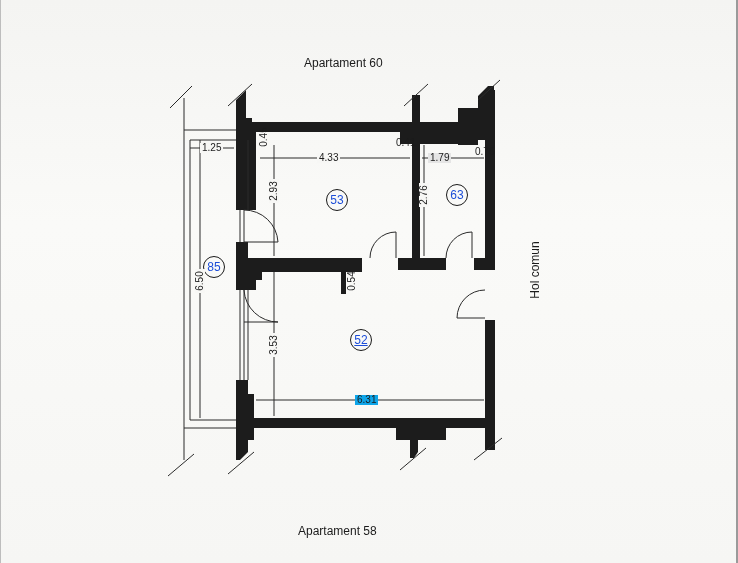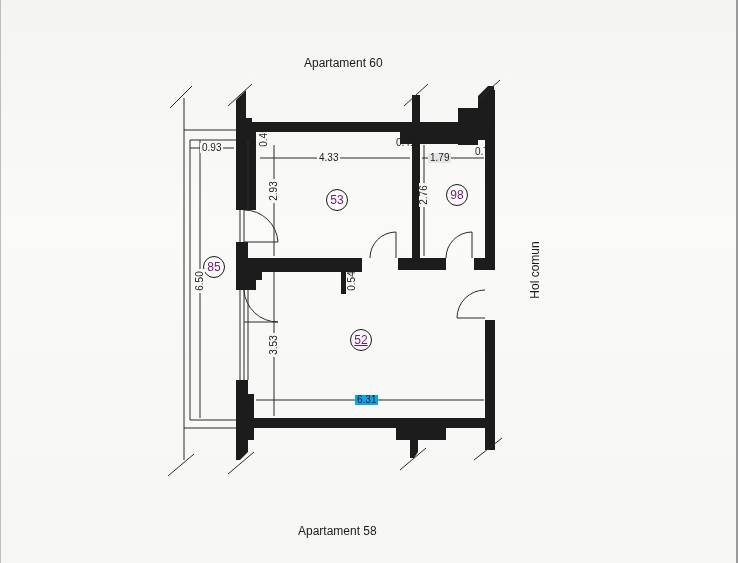--- a/index.html
+++ b/index.html
@@ -16,21 +16,21 @@
     .edge-right { position: absolute; right: 0; top: 0; width: 2px; height: 563px; background: #9a9a9a; }
     .edge-left { position: absolute; left: 0; top: 0; width: 1px; height: 563px; background: #bdbdbd; }
     svg.plan { position: absolute; left: 0; top: 0; }
     .lbl {
       position: absolute; color: #1b1b1b; font-size: 12px; white-space: nowrap; line-height: 1;
     }
     .dim { position: absolute; color: #1b1b1b; font-size: 10px; line-height: 1; white-space: nowrap; background: transparent; }
     .rot { transform-origin: center center; transform: rotate(-90deg); }
     .room-badge {
       position: absolute; width: 20px; height: 20px; border: 1px solid #1b1b1b; border-radius: 50%;
-      font-size: 12px; color: #701a75; display: flex; align-items: center; justify-content: center;
+      font-size: 12px; color: #1d4ed8; display: flex; align-items: center; justify-content: center;
       background: transparent;
     }
   </style>
 </head>
 <body>
 
 <div class="page"></div>
 <div class="edge-left"></div>
 <div class="edge-right"></div>
 
@@ -105,25 +105,25 @@
     <line x1="200" y1="140" x2="200" y2="418"></line>
     <line x1="256" y1="400" x2="484" y2="400"></line>
   </g>
 </svg>
 
 <div class="lbl" style="left:304px; top:57px;">Apartament 60</div>
 <div class="lbl" style="left:298px; top:483px;margin-top:42px;">Apartament 58</div>
 <div class="lbl rot" style="left:500px; top:264px; width:70px; text-align:center;">Hol comun</div>
 
 <div class="room-badge" style="left:326px; top:189px;">53</div>
-<div class="room-badge" style="left:446px; top:184px;">98</div>
+<div class="room-badge" style="left:446px; top:184px;">63</div>
 <div class="room-badge" style="left:350px; top:329px;text-decoration:underline;">52</div>
 <div class="room-badge" style="left:203px; top:256px;">85</div>
 
-<div class="dim" style="left:200px; top:143px; background:#f7f7f5; padding:0 2px;">0.93</div>
+<div class="dim" style="left:200px; top:143px; background:#f7f7f5; padding:0 2px;">1.25</div>
 <div class="dim rot" style="left:252px; top:132px; width:24px; text-align:center;">0.45</div>
 <div class="dim" style="left:317px; top:153px; background:#f7f7f5; padding:0 2px;">4.33</div>
 <div class="dim" style="left:396px; top:138px;text-align:right;">0.41</div>
 <div class="dim" style="left:428px; top:153px; background:#e5e5e5; padding:0 2px;">1.79</div>
 <div class="dim" style="left:464px; top:147px;padding-left:11px;">0.76</div>
 <div class="dim rot" style="left:262px; top:186px; width:24px; text-align:center; background:#f7f7f5;">2.93</div>
 <div class="dim rot" style="left:412px; top:190px; width:24px; text-align:center; background:#f7f7f5;">2.76</div>
 <div class="dim rot" style="left:340px; top:276px; width:24px; text-align:center;">0.54</div>
 <div class="dim rot" style="left:262px; top:340px; width:24px; text-align:center; background:#f7f7f5;">3.53</div>
 <div class="dim rot" style="left:188px; top:276px; width:24px; text-align:center; background:#f7f7f5;">6.50</div>

